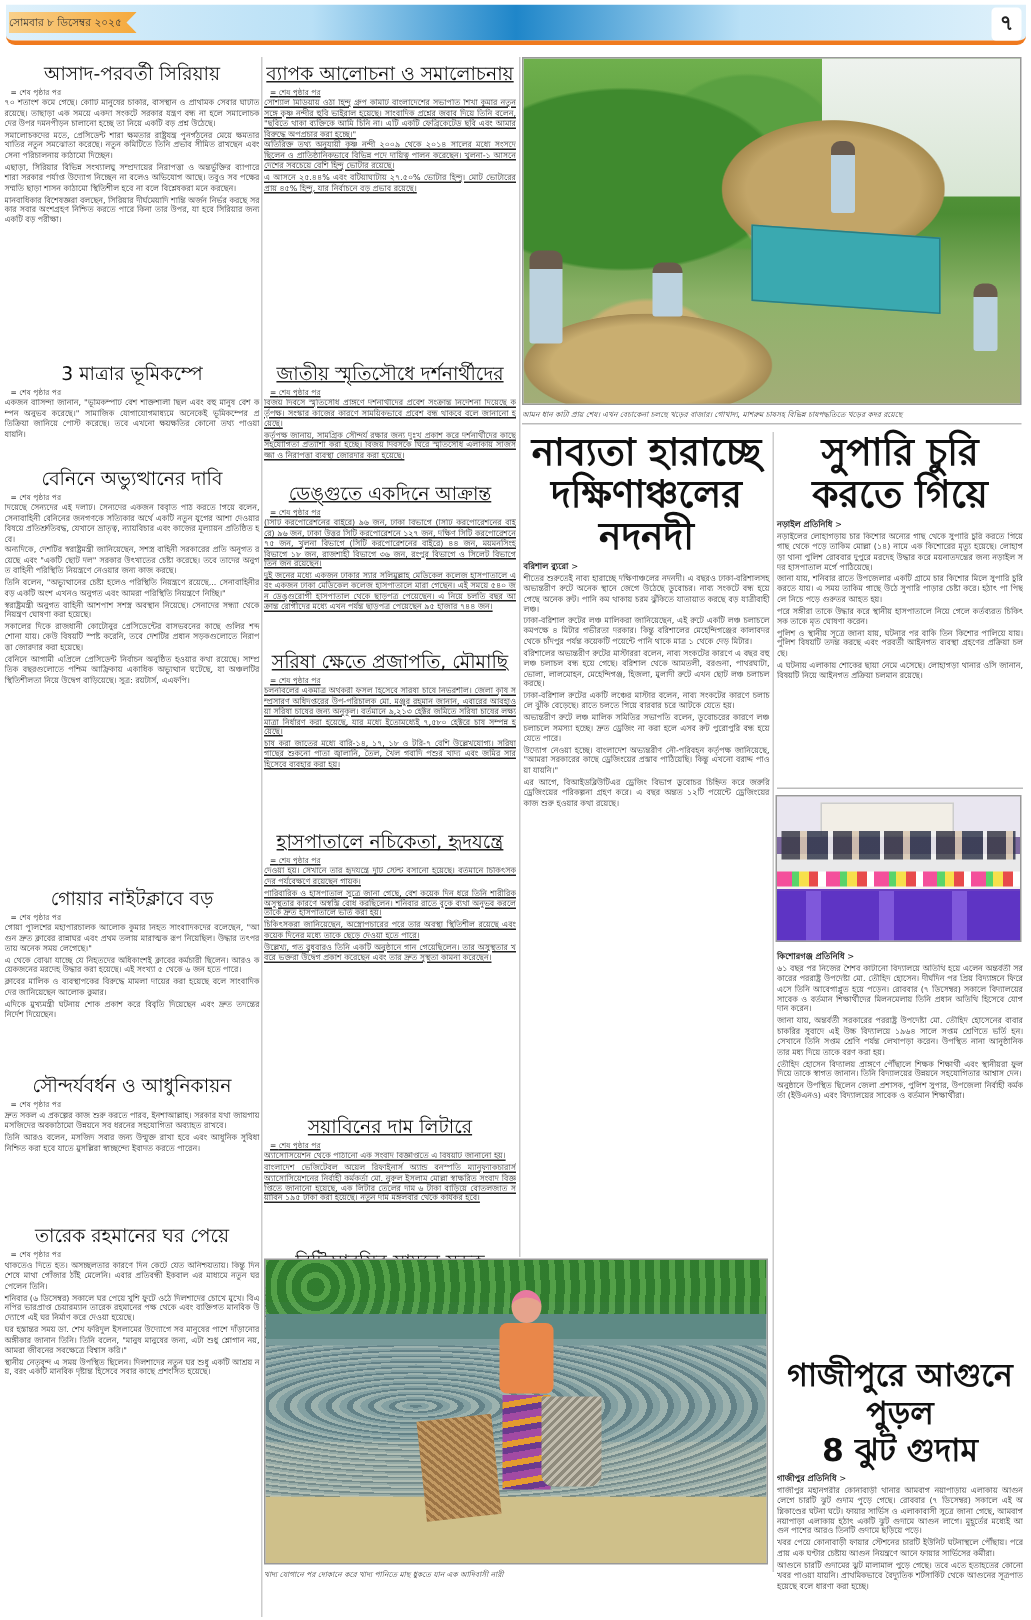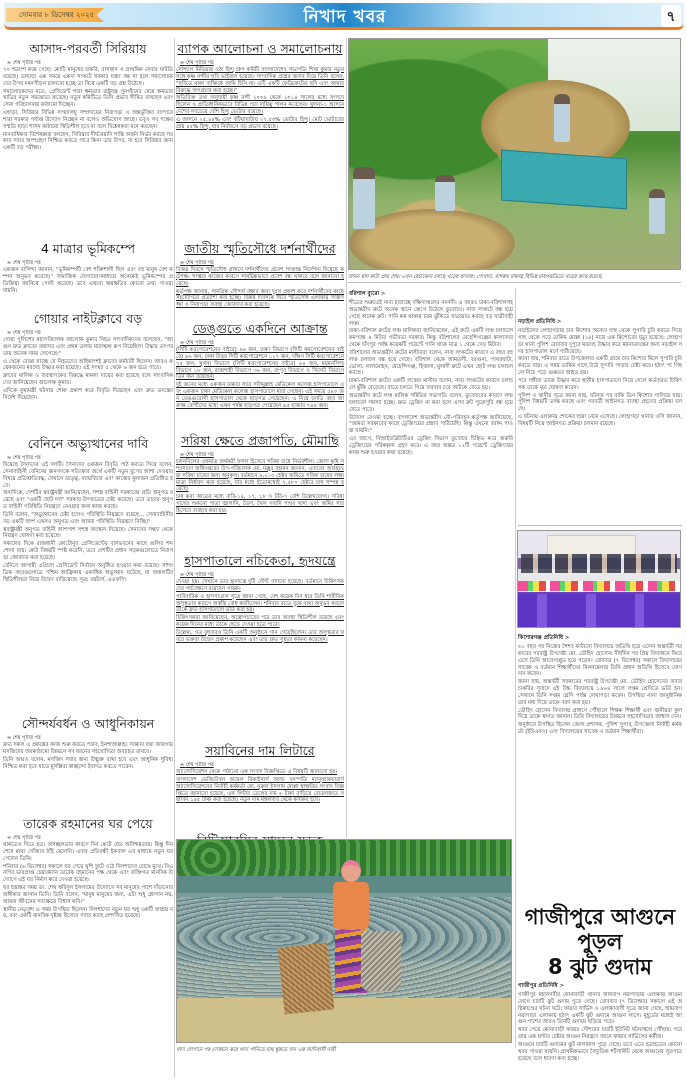--- a/index.html
+++ b/index.html
@@ -7,21 +7,21 @@
   body { font-family: "DejaVu Sans", sans-serif; color: #222; position: relative; }
 
   
   .masthead { position: absolute; left: 0; top: 0; width: 687px; height: 34px; }
   .mast-bar {
     position: absolute; left: 4px; top: 3px; width: 680px; height: 27px;
     background: linear-gradient(90deg, #dff1fb 0%, #b9e0f6 30%, #1f86c9 50%, #b9e0f6 72%, #dff1fb 100%);
     border-bottom: 3px solid #f07a1e; border-radius: 0 0 6px 6px;
   }
   .mast-date {
-    position: absolute; left: 6px; top: 8px; height: 14px; padding: 0 10px 0 13px;
+    position: absolute; left: 6px; top: 8px; height: 14px; padding: 0 10px 0 0;
     background: linear-gradient(90deg, #f9d08a, #f5a93c);
     font-size: 7px; line-height: 14px; color: #333;
     clip-path: polygon(0 0, 100% 0, 92% 50%, 100% 100%, 0 100%);
   }
   .mast-title {
     position: absolute; left: 250px; top: 3px; width: 190px; text-align: center;
     font-size: 17px; font-weight: bold; color: #fff; line-height: 26px; letter-spacing: 1px;
   }
   .mast-page {
     position: absolute; right: 6px; top: 5px; width: 20px; height: 22px;
@@ -106,62 +106,61 @@
   .photo3 .basket2 { position: absolute; left: 55%; top: 45%; width: 12%; height: 30%; background: repeating-linear-gradient(-45deg,#8f8b7d 0 2px,#c1bcad 2px 4px); border-radius: 0 0 8px 8px; }
 
   .hr { position: absolute; height: 1px; background: #bbb; }
 </style>
 </head>
 <body>
 
 <header class="masthead">
   <div class="mast-bar"></div>
   <div class="mast-date">সোমবার ৮ ডিসেম্বর ২০২৫</div>
-  <div class="mast-title">নিখাদ খবর</div>
   <div class="mast-page">৭</div>
 </header>
 
 <section class="col col-left" id="left-col">
     <article class="story">
       <h2 class="hl">আসাদ-পরবর্তী সিরিয়ায়</h2>
       <div class="cont">শেষ পৃষ্ঠার পর</div>
       <div class="body-text" style="height: 170px; overflow: hidden;">
         <p>৭০ শতাংশ কমে গেছে। কোটি মানুষের চাকরি, বাসস্থান ও প্রাথমিক সেবার ঘাটতি রয়েছে। তাছাড়া এক সময়ে একদা সংকটে সরকার যন্ত্রণ বন্ধ না হলে সমালোচকদের উপর দমনপীড়ন চালানো হচ্ছে তা নিয়ে একটি বড় প্রশ্ন উঠেছে।</p>
         <p>সমালোচকদের মতে, প্রেসিডেন্ট শারা ক্ষমতার রাষ্ট্রযন্ত্র পুনর্গঠনের মেয়ে ক্ষমতার খাতির নতুন সমঝোতা করেছে। নতুন কমিটিতে তিনি প্রভাব সীমিত রাখছেন এবং সেনা পরিচালনায় কাঠামো দিচ্ছেন।</p>
         <p>এছাড়া, সিরিয়ার বিভিন্ন সংখ্যালঘু সম্প্রদায়ের নিরাপত্তা ও অন্তর্ভুক্তির ব্যাপারে শারা সরকার পর্যাপ্ত উদ্যোগ নিচ্ছেন না বলেও অভিযোগ আছে। তবুও সব পক্ষের সম্মতি ছাড়া শাসন কাঠামো স্থিতিশীল হবে না বলে বিশ্লেষকরা মনে করছেন।</p>
         <p>মানবাধিকার বিশেষজ্ঞরা বলছেন, সিরিয়ার দীর্ঘমেয়াদি শান্তি অর্জন নির্ভর করছে সরকার সবার অংশগ্রহণ নিশ্চিত করতে পারে কিনা তার উপর, যা হবে সিরিয়ার জন্য একটি বড় পরীক্ষা।</p>
       </div>
     </article>
     <article class="story">
-      <h2 class="hl">4 মাত্রার ভূমিকম্পে</h2>
+      <h2 class="hl">3 মাত্রার ভূমিকম্পে</h2>
       <div class="cont">শেষ পৃষ্ঠার পর</div>
       <div class="body-text" style="height: 40px; overflow: hidden;">
         <p>একজন বাসিন্দা জানান, "ভূমিকম্পটি বেশ শক্তিশালী ছিল এবং বহু মানুষ বেশ কম্পন অনুভব করেছে।" সামাজিক যোগাযোগমাধ্যমে অনেকেই ভূমিকম্পের প্রতিক্রিয়া জানিয়ে পোস্ট করেছে। তবে এখনো ক্ষয়ক্ষতির কোনো তথ্য পাওয়া যায়নি।</p>
-      </div>
-    </article>
-    <article class="story">
-      <h2 class="hl">গোয়ার নাইটক্লাবে বড়</h2>
-      <div class="cont">শেষ পৃষ্ঠার পর</div>
-      <div class="body-text" style="height: 95px; overflow: hidden;">
-        <p>গোয়া পুলিশের মহাপরিচালক আলোক কুমার নিহত সাংবাদিকদের বলেছেন, "আগুন দ্রুত ক্লাবের রান্নাঘর এবং প্রথম তলায় মারাত্মক রূপ নিয়েছিল। উদ্ধার তৎপরতায় অনেক সময় লেগেছে।"</p>
-        <p>এ থেকে বোঝা যাচ্ছে যে নিহতদের অধিকাংশই ক্লাবের কর্মচারী ছিলেন। আরও কয়েকজনের মরদেহ উদ্ধার করা হয়েছে। এই সংখ্যা ৫ থেকে ৬ জন হতে পারে।</p>
-        <p>ক্লাবের মালিক ও ব্যবস্থাপকের বিরুদ্ধে মামলা দায়ের করা হয়েছে বলে সাংবাদিকদের জানিয়েছেন আলোক কুমার।</p>
-        <p>এদিকে মুখ্যমন্ত্রী ঘটনায় শোক প্রকাশ করে বিবৃতি দিয়েছেন এবং দ্রুত তদন্তের নির্দেশ দিয়েছেন।</p>
       </div>
     </article>
     <article class="story">
       <h2 class="hl">বেনিনে অভ্যুত্থানের দাবি</h2>
       <div class="cont">শেষ পৃষ্ঠার পর</div>
       <div class="body-text" style="height: 250px; overflow: hidden;">
         <p>দিয়েছে সৈন্যদের এই দলটি। সৈন্যদের একজন বিবৃতি পাঠ করতে গিয়ে বলেন, সেনাবাহিনী বেনিনের জনগণকে সত্যিকার অর্থে একটি নতুন যুগের আশা দেওয়ার বিষয়ে প্রতিশ্রুতিবদ্ধ, যেখানে ভ্রাতৃত্ব, ন্যায়বিচার এবং কাজের মূল্যায়ন প্রতিষ্ঠিত হবে।</p>
         <p>অন্যদিকে, দেশটির স্বরাষ্ট্রমন্ত্রী জানিয়েছেন, সশস্ত্র বাহিনী সরকারের প্রতি অনুগত রয়েছে এবং "একটি ছোট দল" সরকার উৎখাতের চেষ্টা করেছে। তবে তাদের অনুগত বাহিনী পরিস্থিতি নিয়ন্ত্রণে নেওয়ার জন্য কাজ করছে।</p>
         <p>তিনি বলেন, "অভ্যুত্থানের চেষ্টা হলেও পরিস্থিতি নিয়ন্ত্রণে রয়েছে... সেনাবাহিনীর বড় একটি অংশ এখনও অনুগত এবং আমরা পরিস্থিতি নিয়ন্ত্রণে নিচ্ছি।"</p>
         <p>স্বরাষ্ট্রমন্ত্রী অনুগত বাহিনী আশপাশ সশস্ত্র অবস্থান নিয়েছে। সেনাদের সন্ধ্যা থেকে নিয়ন্ত্রণ ঘোষণা করা হয়েছে।</p>
         <p>সকালের দিকে রাজধানী কোটোনুর প্রেসিডেন্টের বাসভবনের কাছে গুলির শব্দ শোনা যায়। কেউ বিষয়টি স্পষ্ট করেনি, তবে দেশটির প্রধান সড়কগুলোতে নিরাপত্তা জোরদার করা হয়েছে।</p>
         <p>বেনিনে আগামী এপ্রিলে প্রেসিডেন্ট নির্বাচন অনুষ্ঠিত হওয়ার কথা রয়েছে। সাম্প্রতিক বছরগুলোতে পশ্চিম আফ্রিকায় একাধিক অভ্যুত্থান ঘটেছে, যা অঞ্চলটির স্থিতিশীলতা নিয়ে উদ্বেগ বাড়িয়েছে। সূত্র: রয়টার্স, এএফপি।</p>
+      </div>
+    </article>
+    <article class="story">
+      <h2 class="hl">গোয়ার নাইটক্লাবে বড়</h2>
+      <div class="cont">শেষ পৃষ্ঠার পর</div>
+      <div class="body-text" style="height: 95px; overflow: hidden;">
+        <p>গোয়া পুলিশের মহাপরিচালক আলোক কুমার নিহত সাংবাদিকদের বলেছেন, "আগুন দ্রুত ক্লাবের রান্নাঘর এবং প্রথম তলায় মারাত্মক রূপ নিয়েছিল। উদ্ধার তৎপরতায় অনেক সময় লেগেছে।"</p>
+        <p>এ থেকে বোঝা যাচ্ছে যে নিহতদের অধিকাংশই ক্লাবের কর্মচারী ছিলেন। আরও কয়েকজনের মরদেহ উদ্ধার করা হয়েছে। এই সংখ্যা ৫ থেকে ৬ জন হতে পারে।</p>
+        <p>ক্লাবের মালিক ও ব্যবস্থাপকের বিরুদ্ধে মামলা দায়ের করা হয়েছে বলে সাংবাদিকদের জানিয়েছেন আলোক কুমার।</p>
+        <p>এদিকে মুখ্যমন্ত্রী ঘটনায় শোক প্রকাশ করে বিবৃতি দিয়েছেন এবং দ্রুত তদন্তের নির্দেশ দিয়েছেন।</p>
       </div>
     </article>
     <article class="story">
       <h2 class="hl">সৌন্দর্যবর্ধন ও আধুনিকায়ন</h2>
       <div class="cont">শেষ পৃষ্ঠার পর</div>
       <div class="body-text" style="height: 70px; overflow: hidden;">
         <p>দ্রুত সকল এ প্রকল্পের কাজ শুরু করতে পারব, ইনশাআল্লাহ। সরকার যথা জায়গায় মসজিদের অবকাঠামো উন্নয়নে সব ধরনের সহযোগিতা অব্যাহত রাখবে।</p>
         <p>তিনি আরও বলেন, মসজিদ সবার জন্য উন্মুক্ত রাখা হবে এবং আধুনিক সুবিধা নিশ্চিত করা হবে যাতে মুসল্লিরা স্বাচ্ছন্দ্যে ইবাদত করতে পারেন।</p>
       </div>
     </article>
@@ -248,36 +247,40 @@
   <div class="hay2"></div>
   <div class="person" style="left:4px;top:128px;height:62px;width:22px;"></div>
   <div class="person" style="left:86px;top:136px;height:36px;width:20px;"></div>
   <div class="person" style="left:205px;top:55px;height:48px;width:16px;"></div>
   <div class="person" style="left:300px;top:150px;height:45px;width:16px;"></div>
 </figure>
 <figcaption class="caption" style="left:348px;top:273px;width:333px;">আমন ধান কাটা প্রায় শেষ। এখন বেচাকেনা চলছে খড়ের বাজার। গোখাদ্য, মাশরুম চাষসহ বিভিন্ন চাষপদ্ধতিতে খড়ের কদর রয়েছে</figcaption>
 <div class="hr" style="left:348px;top:282px;width:333px;"></div>
 
 <article class="rc" style="left:349px;top:288px;width:164px;">
+  <h1 class="big-hl">
+    <span>নাব্যতা হারাচ্ছে</span><br>
+    <span>দক্ষিণাঞ্চলের নদনদী</span>
+  </h1>
   <div class="dateline">বরিশাল ব্যুরো</div>
   <div class="body-text" id="story-a-body">
       <p>শীতের শুরুতেই নাব্য হারাচ্ছে দক্ষিণাঞ্চলের নদনদী। এ বছরও ঢাকা-বরিশালসহ অভ্যন্তরীণ রুটে অনেক স্থানে জেগে উঠেছে ডুবোচর। নাব্য সংকটে বন্ধ হয়ে গেছে অনেক রুট। পানি কম থাকায় চরম ঝুঁকিতে যাতায়াত করছে বড় যাত্রীবাহী লঞ্চ।</p>
       <p>ঢাকা-বরিশাল রুটের লঞ্চ মালিকরা জানিয়েছেন, এই রুটে একটি লঞ্চ চলাচলে কমপক্ষে ৪ মিটার গভীরতা দরকার। কিন্তু বরিশালের মেহেন্দিগঞ্জের কালাবদর থেকে চাঁদপুর পর্যন্ত কয়েকটি পয়েন্টে পানি থাকে মাত্র ১ থেকে দেড় মিটার।</p>
       <p>বরিশালের অভ্যন্তরীণ রুটের মাস্টাররা বলেন, নাব্য সংকটের কারণে এ বছর বহু লঞ্চ চলাচল বন্ধ হয়ে গেছে। বরিশাল থেকে আমতলী, বরগুনা, পাথরঘাটা, ভোলা, লালমোহন, মেহেন্দিগঞ্জ, হিজলা, মুলাদী রুটে এখন ছোট লঞ্চ চলাচল করছে।</p>
       <p>ঢাকা-বরিশাল রুটের একটি লঞ্চের মাস্টার বলেন, নাব্য সংকটের কারণে চলাচলে ঝুঁকি বেড়েছে। রাতে চলতে গিয়ে বারবার চরে আটকে যেতে হয়।</p>
       <p>অভ্যন্তরীণ রুটে লঞ্চ মালিক সমিতির সভাপতি বলেন, ডুবোচরের কারণে লঞ্চ চলাচলে সমস্যা হচ্ছে। দ্রুত ড্রেজিং না করা হলে এসব রুট পুরোপুরি বন্ধ হয়ে যেতে পারে।</p>
       <p>উদ্যোগ নেওয়া হচ্ছে। বাংলাদেশ অভ্যন্তরীণ নৌ-পরিবহন কর্তৃপক্ষ জানিয়েছে, "আমরা সরকারের কাছে ড্রেজিংয়ের প্রস্তাব পাঠিয়েছি। কিন্তু এখনো বরাদ্দ পাওয়া যায়নি।"</p>
       <p>এর আগে, বিআইডব্লিউটিএর ড্রেজিং বিভাগ ডুবোচর চিহ্নিত করে জরুরি ড্রেজিংয়ের পরিকল্পনা গ্রহণ করে। এ বছর অন্তত ১২টি পয়েন্টে ড্রেজিংয়ের কাজ শুরু হওয়ার কথা রয়েছে।</p>
     </div>
 </article>
 <div class="vr" style="left:515px;top:288px;height:760px;"></div>
 
 <article class="rc" style="left:518px;top:288px;width:164px;">
   <h1 class="big-hl">
-    <br>
+    <span>সুপারি চুরি করতে গিয়ে</span><br>
   </h1>
   <div class="dateline">নড়াইল প্রতিনিধি</div>
   <div class="body-text" id="story-b-body" style="height:160px;overflow:hidden;">
       <p>নড়াইলের লোহাগড়ায় চার কিশোর অন্যের গাছ থেকে সুপারি চুরি করতে গিয়ে গাছ থেকে পড়ে তাকিম মোল্লা (১৪) নামে এক কিশোরের মৃত্যু হয়েছে। লোহাগড়া থানা পুলিশ রোববার দুপুরে মরদেহ উদ্ধার করে ময়নাতদন্তের জন্য নড়াইল সদর হাসপাতাল মর্গে পাঠিয়েছে।</p>
       <p>জানা যায়, শনিবার রাতে উপজেলার একটি গ্রামে চার কিশোর মিলে সুপারি চুরি করতে যায়। এ সময় তাকিম গাছে উঠে সুপারি পাড়ার চেষ্টা করে। হঠাৎ পা পিছলে নিচে পড়ে গুরুতর আহত হয়।</p>
       <p>পরে সঙ্গীরা তাকে উদ্ধার করে স্থানীয় হাসপাতালে নিয়ে গেলে কর্তব্যরত চিকিৎসক তাকে মৃত ঘোষণা করেন।</p>
       <p>পুলিশ ও স্থানীয় সূত্রে জানা যায়, ঘটনার পর বাকি তিন কিশোর পালিয়ে যায়। পুলিশ বিষয়টি তদন্ত করছে এবং পরবর্তী আইনগত ব্যবস্থা গ্রহণের প্রক্রিয়া চলছে।</p>
       <p>এ ঘটনায় এলাকায় শোকের ছায়া নেমে এসেছে। লোহাগড়া থানার ওসি জানান, বিষয়টি নিয়ে আইনগত প্রক্রিয়া চলমান রয়েছে।</p>
     </div>
 </article>

